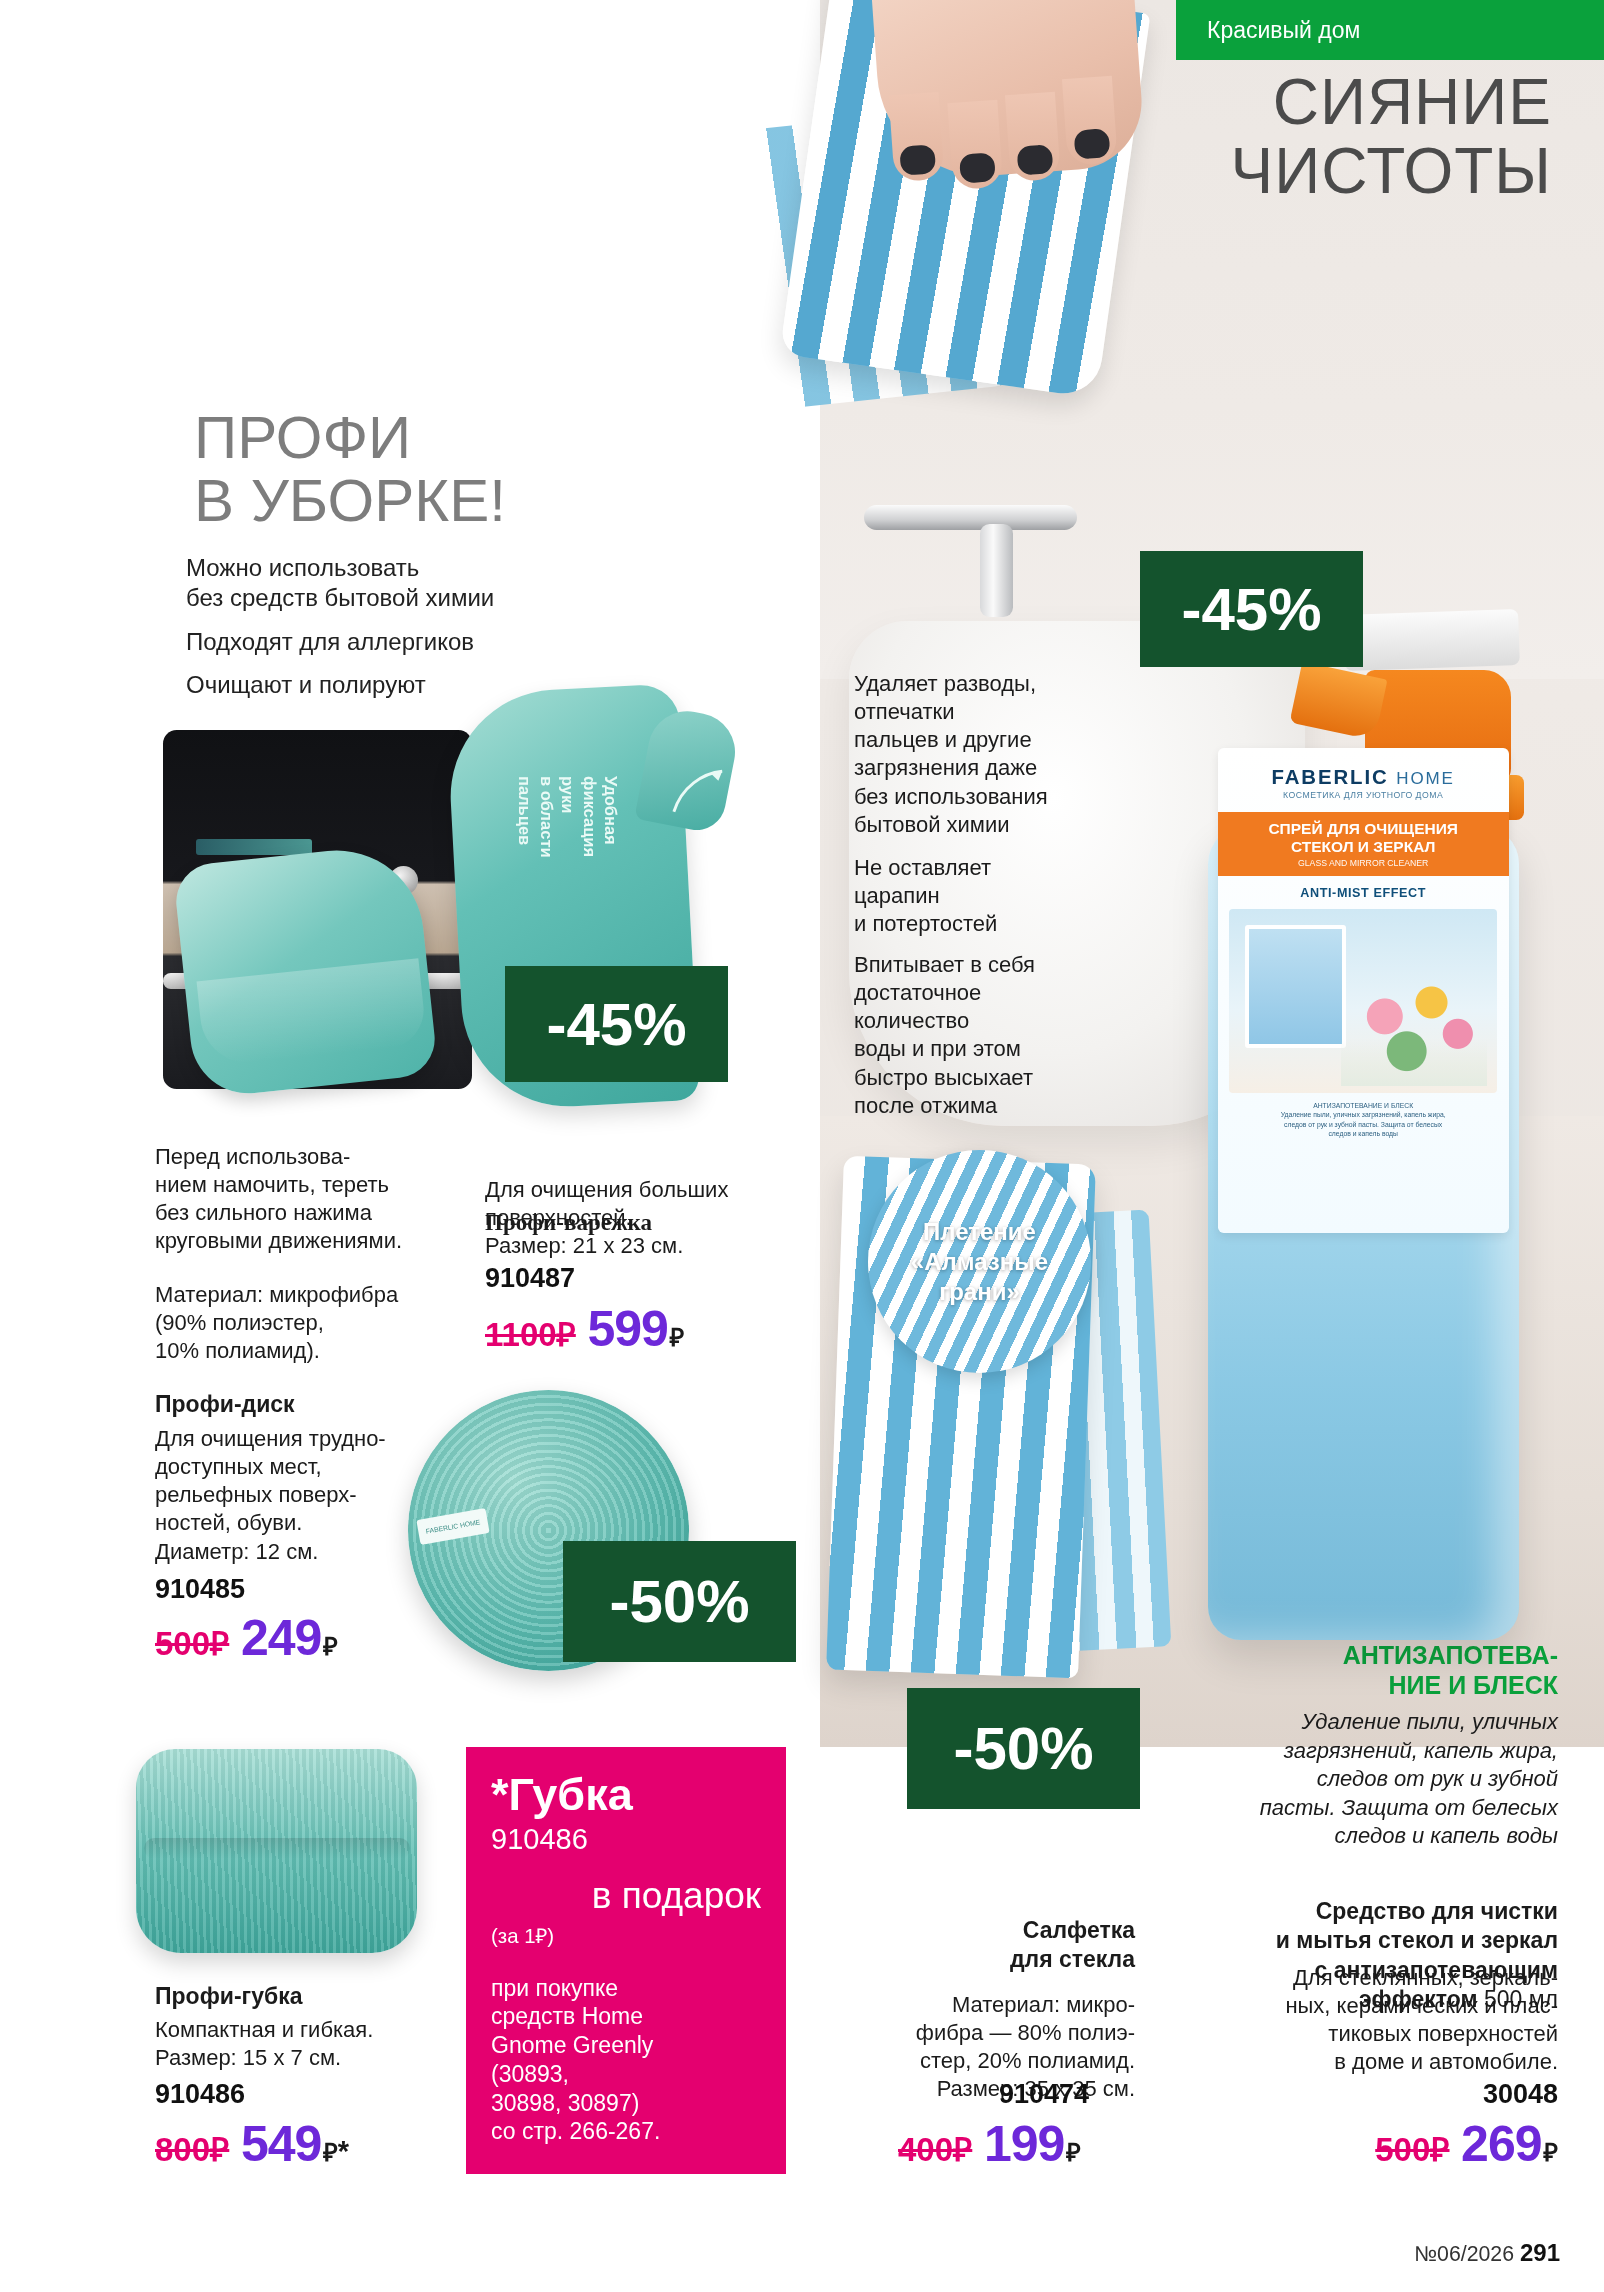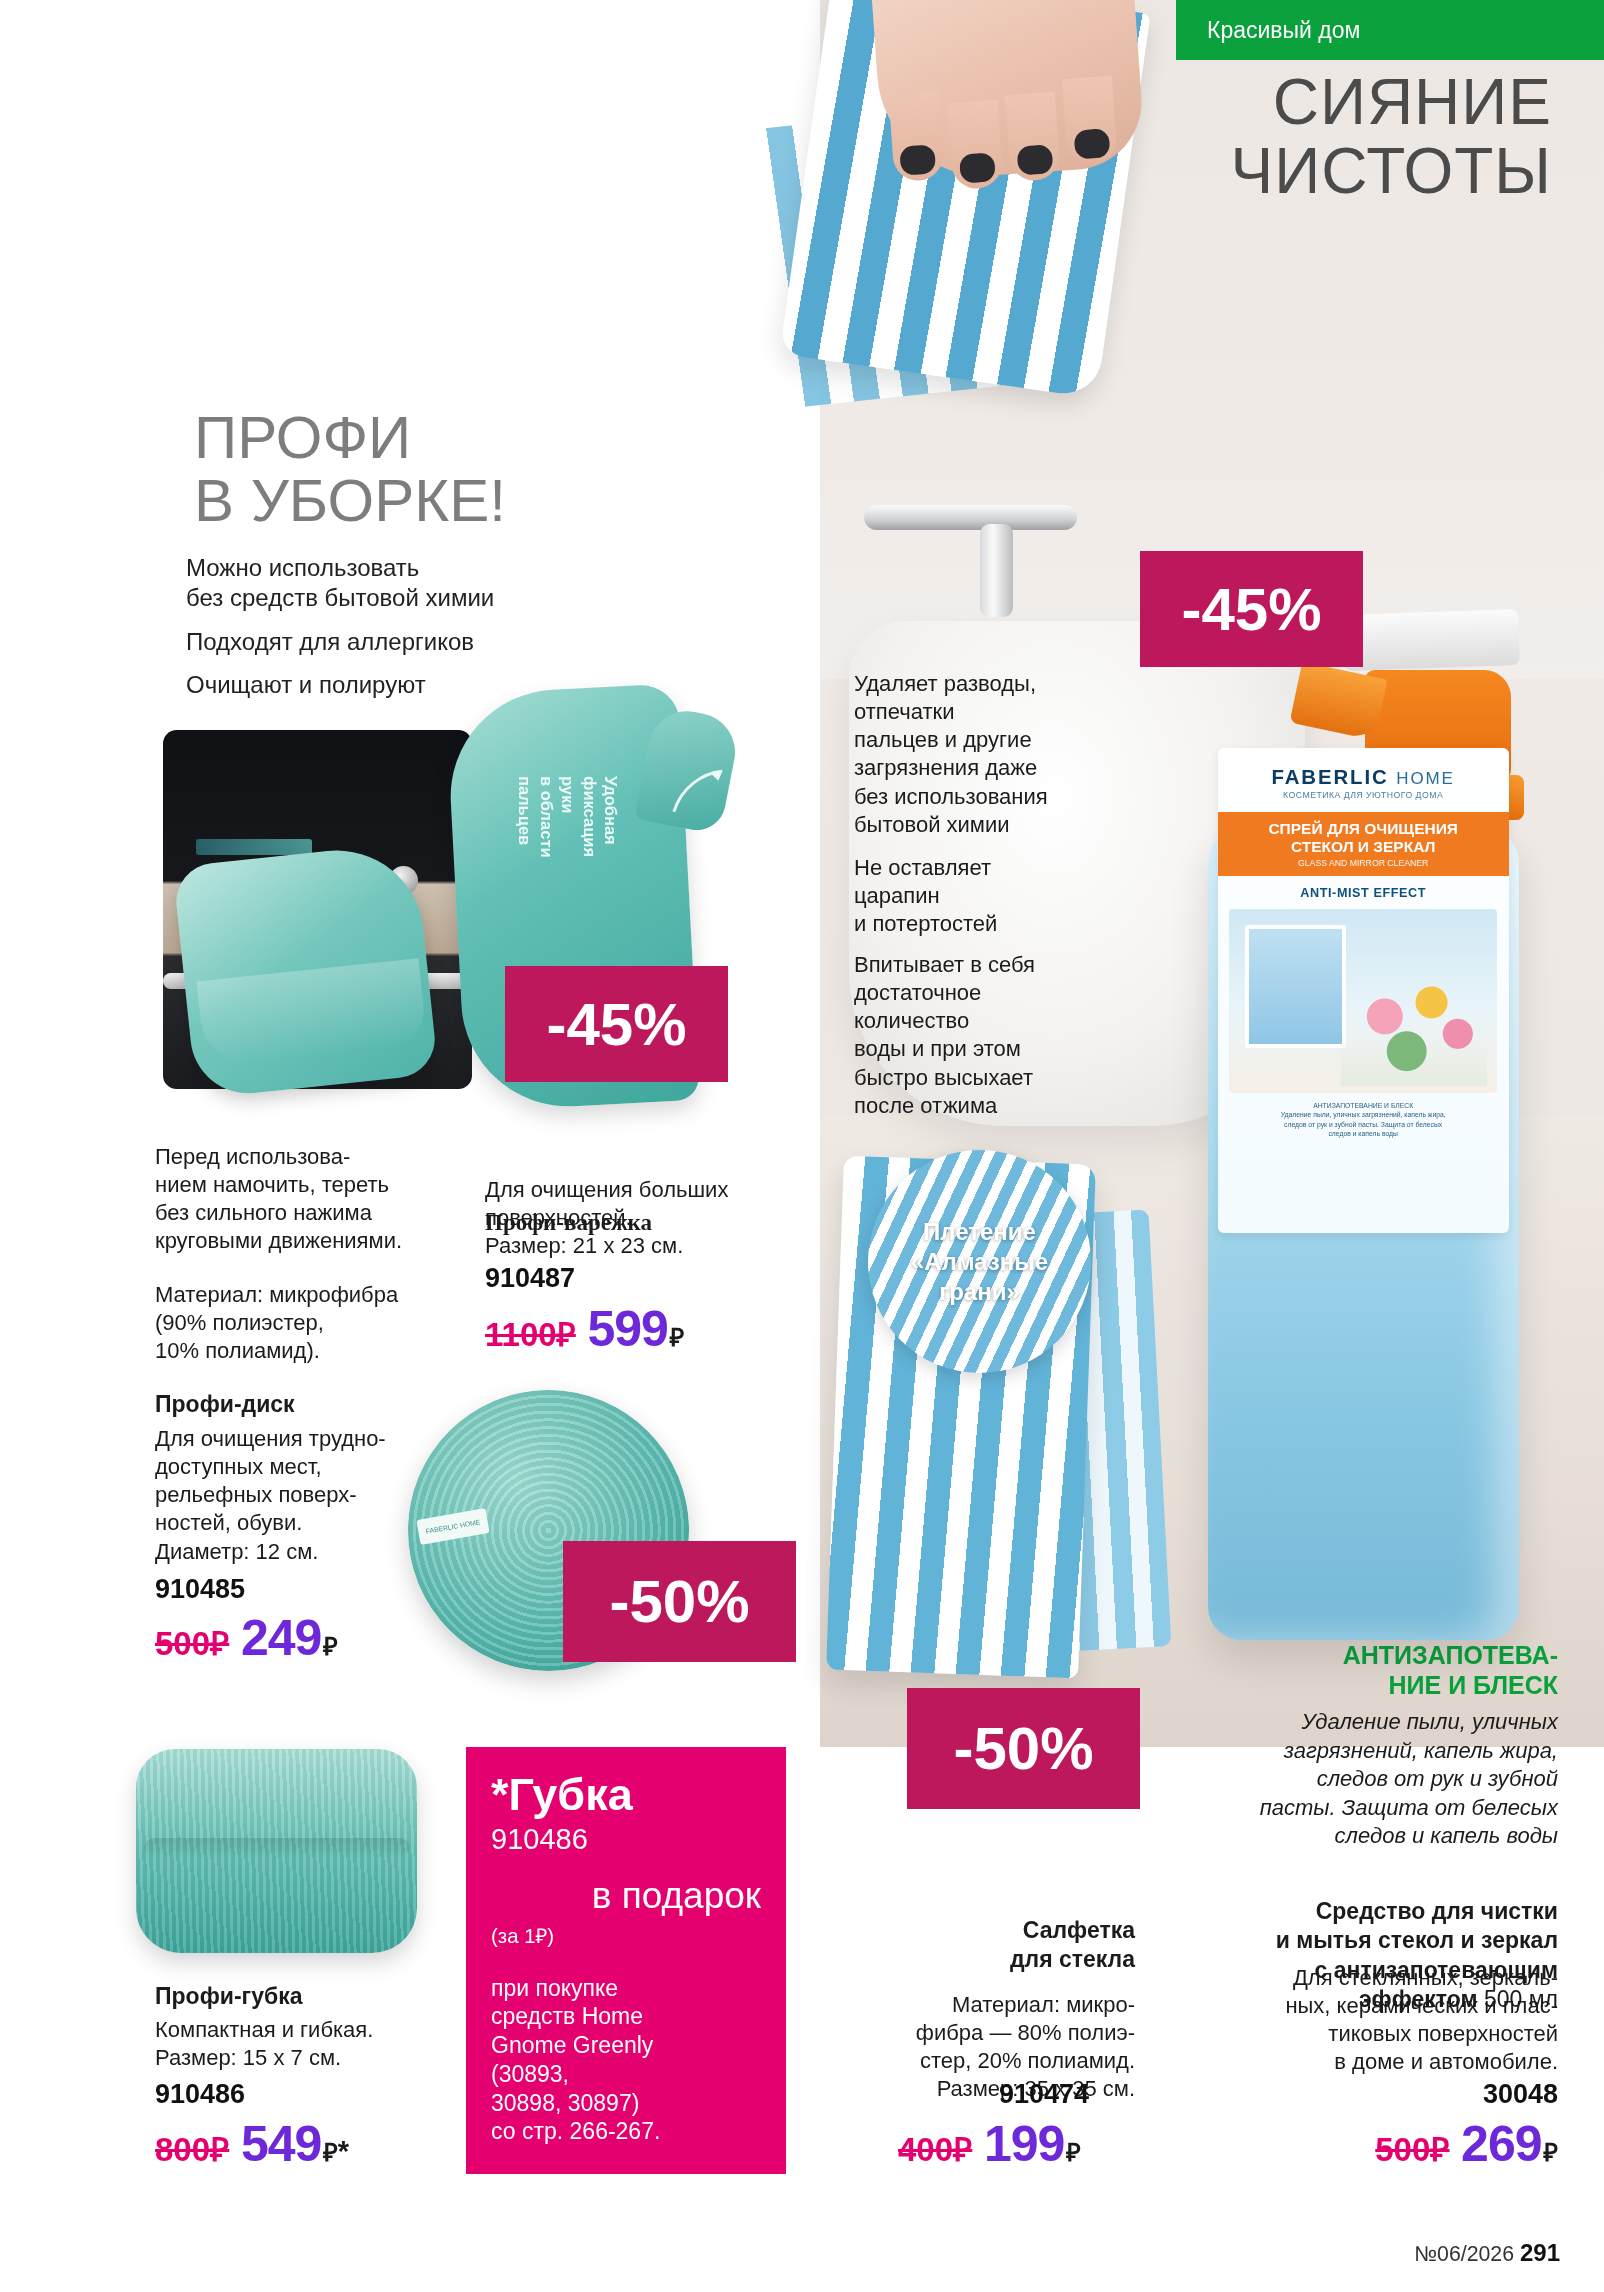--- a/index.html
+++ b/index.html
@@ -429,21 +429,21 @@
   .sponge-photo::after{
     content:"";
     position:absolute; left: 7.8px; top: 89px; width: 266px; height: 21.3px;
     background: linear-gradient(180deg, rgba(0,0,0,.12), rgba(0,0,0,0));
     border-radius: 11.6px;
   }
 
   
   .badge {
     position: absolute;
-    background: #be185d;
+    background: #14532d;
     color: #fff;
     font-weight: 700;
     display: flex;
     align-items: center;
     justify-content: center;
     z-index: 10;
   }
   .badge-45-left { left: 505px; top: 966px; width: 223px; height: 116px; font-size: 60px; }
   .badge-45-right { left: 1140px; top: 551px; width: 223px; height: 116px; font-size: 60px; }
   .badge-50-left { left: 563px; top: 1541px; width: 233px; height: 121px; font-size: 60px; }

